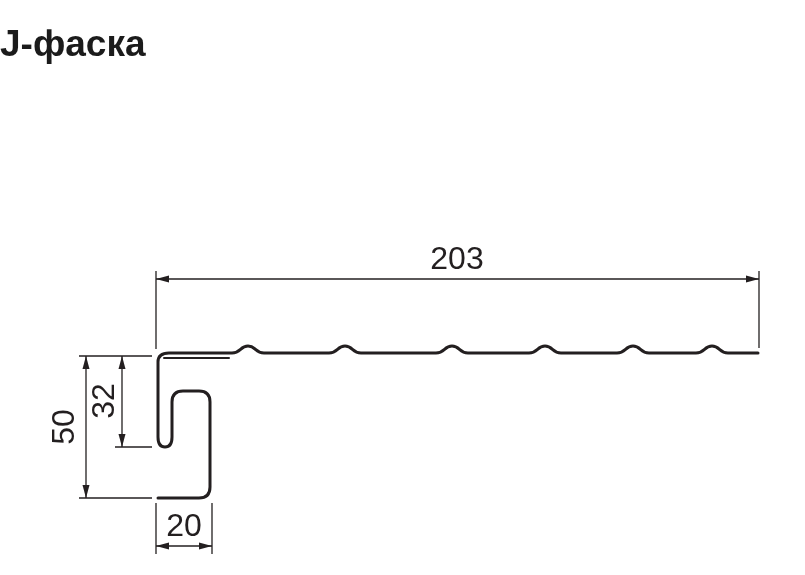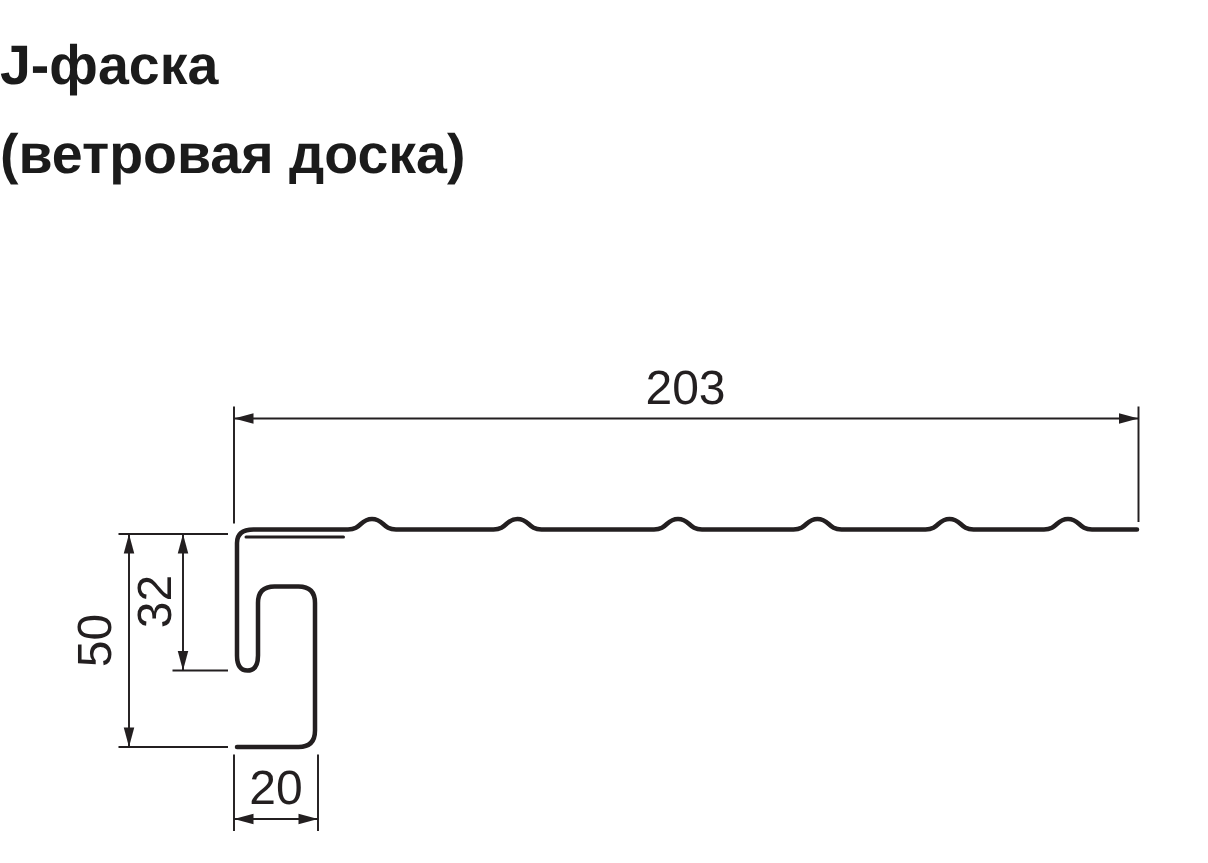--- a/index.html
+++ b/index.html
@@ -61,21 +61,20 @@
     font-family: "Liberation Sans", sans-serif;
   }
 </style>
 </head>
 <body>
 
 <div class="page">
 
   <div class="title">
     <div>J-фаска</div>
-    <div>(ветровая доска)</div>
   </div>
 
   <svg class="drawing" viewBox="0 0 805 575" xmlns="http://www.w3.org/2000/svg">
 
     <g>
       <path class="profile" d="
         M 158 498
         L 199 498
         Q 210 498 210 487
         L 210 402

